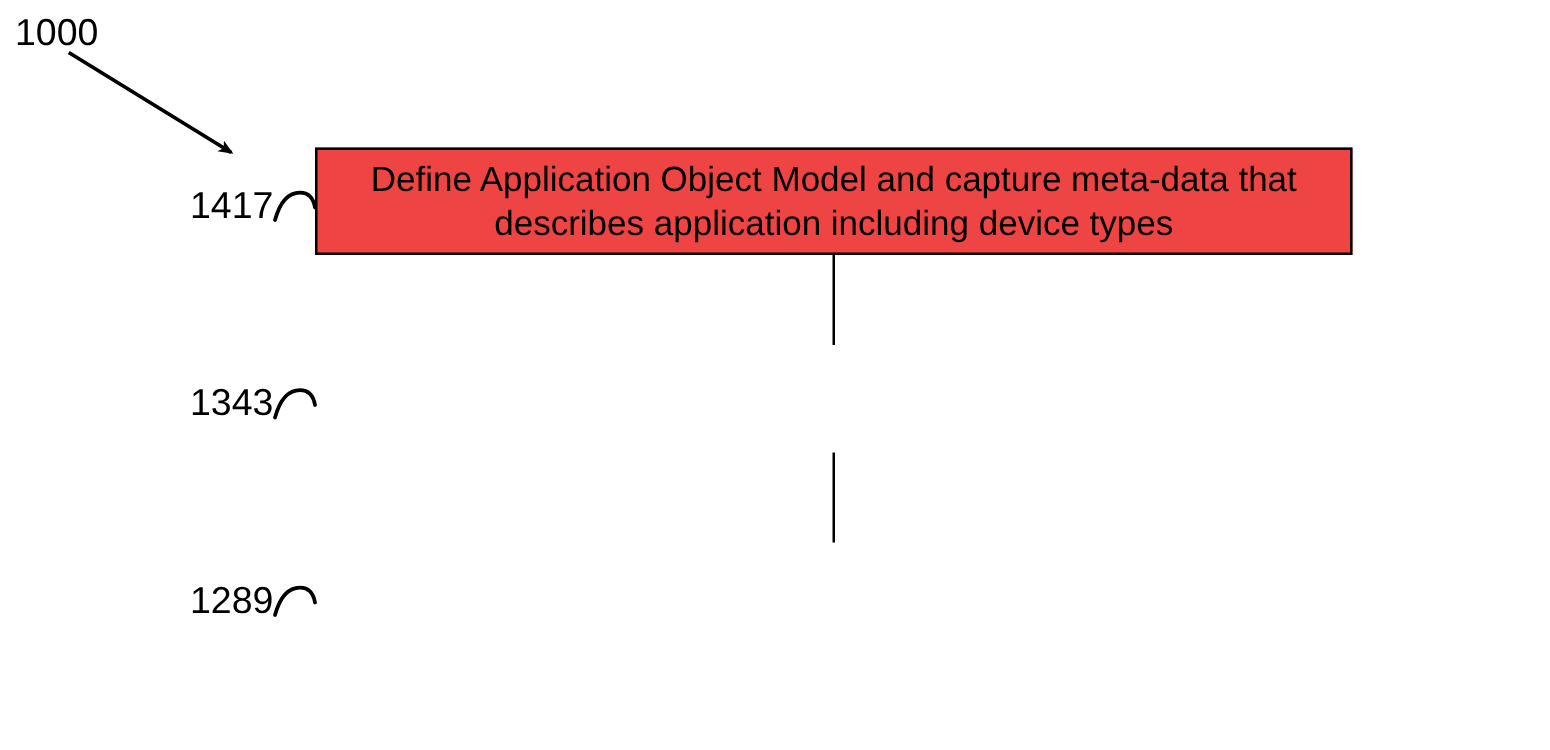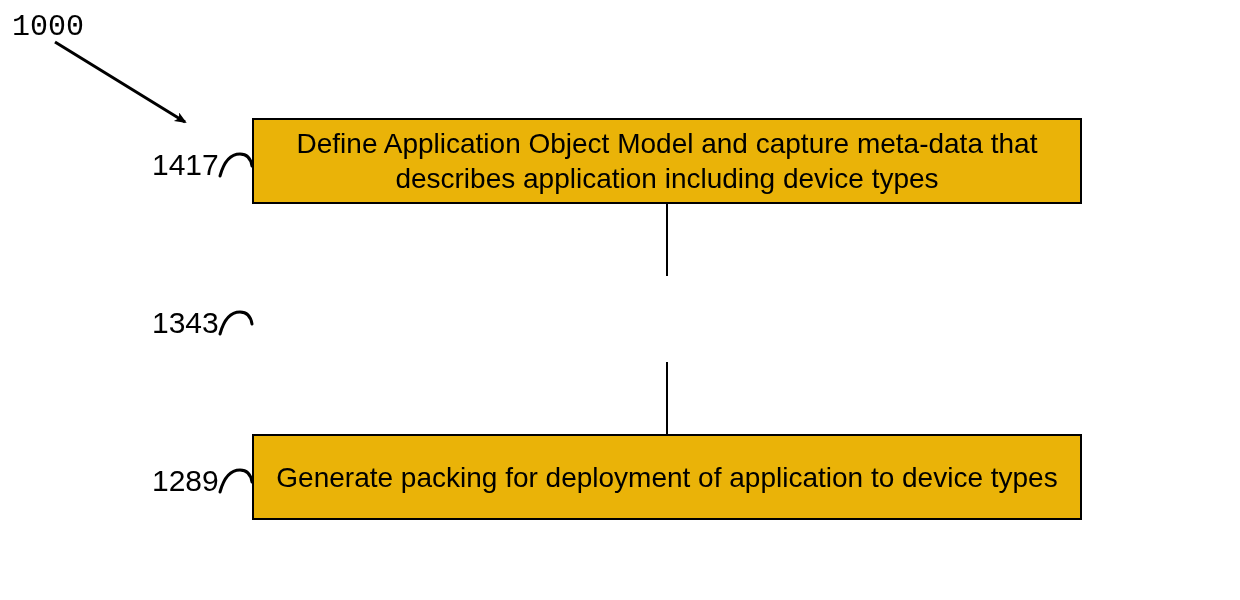--- a/index.html
+++ b/index.html
@@ -28,40 +28,40 @@
     position: absolute;
     border: 2px solid #000;
     box-sizing: border-box;
     display: flex;
     align-items: center;
     justify-content: center;
     text-align: center;
     font-size: 28px;
     line-height: 1.25;
     padding: 6px 16px;
-    background: #eab308;
+    background: #ef4444;
   }
   .step-ref {
     position: absolute;
     font-size: 30px;
   }
   .ref-curl {
     position: absolute;
   }
   .connector {
     position: absolute;
     background: #000;
   }
 </style>
 </head>
 <body>
 
 <div class="canvas">
 
-  <div class="figure-label" style="left:12px; top:10px;font-family:Liberation Mono, monospace;">1000</div>
+  <div class="figure-label" style="left:12px; top:10px;">1000</div>
 
   <svg class="arrow" style="left:35px; top:30px;" width="190" height="110">
     <defs>
       <marker id="ah" markerWidth="14" markerHeight="14" refX="10" refY="5" orient="auto" markerUnits="userSpaceOnUse">
         <path d="M0,0 L12,5 L0,10 L3,5 Z" fill="#000"></path>
       </marker>
     </defs>
     <line x1="20" y1="12" x2="150" y2="92" stroke="#000" stroke-width="3" marker-end="url(#ah)"></line>
   </svg>
 
@@ -75,21 +75,18 @@
 
   <div class="connector" style="left:666px; top:204px; width:2px; height:72px;"></div>
 
   <div class="step-ref" style="left:152px; top:306px;">1343</div>
   <svg class="ref-curl" style="left:216px; top:306px;" width="40" height="36">
     <path d="M4,28 Q10,6 24,6 Q34,6 36,18" stroke="#000" stroke-width="3" fill="none" stroke-linecap="round"></path>
   </svg>
 
   <div class="connector" style="left:666px; top:362px; width:2px; height:72px;"></div>
 
-  <div class="step-box" style="left:252px; top:434px; width:830px; height:86px;">
-    <span>Generate packing for deployment of application to device types</span>
-  </div>
   <div class="step-ref" style="left:152px; top:464px;">1289</div>
   <svg class="ref-curl" style="left:216px; top:464px;" width="40" height="36">
     <path d="M4,28 Q10,6 24,6 Q34,6 36,18" stroke="#000" stroke-width="3" fill="none" stroke-linecap="round"></path>
   </svg>
 
 </div>
 
 </body></html>

